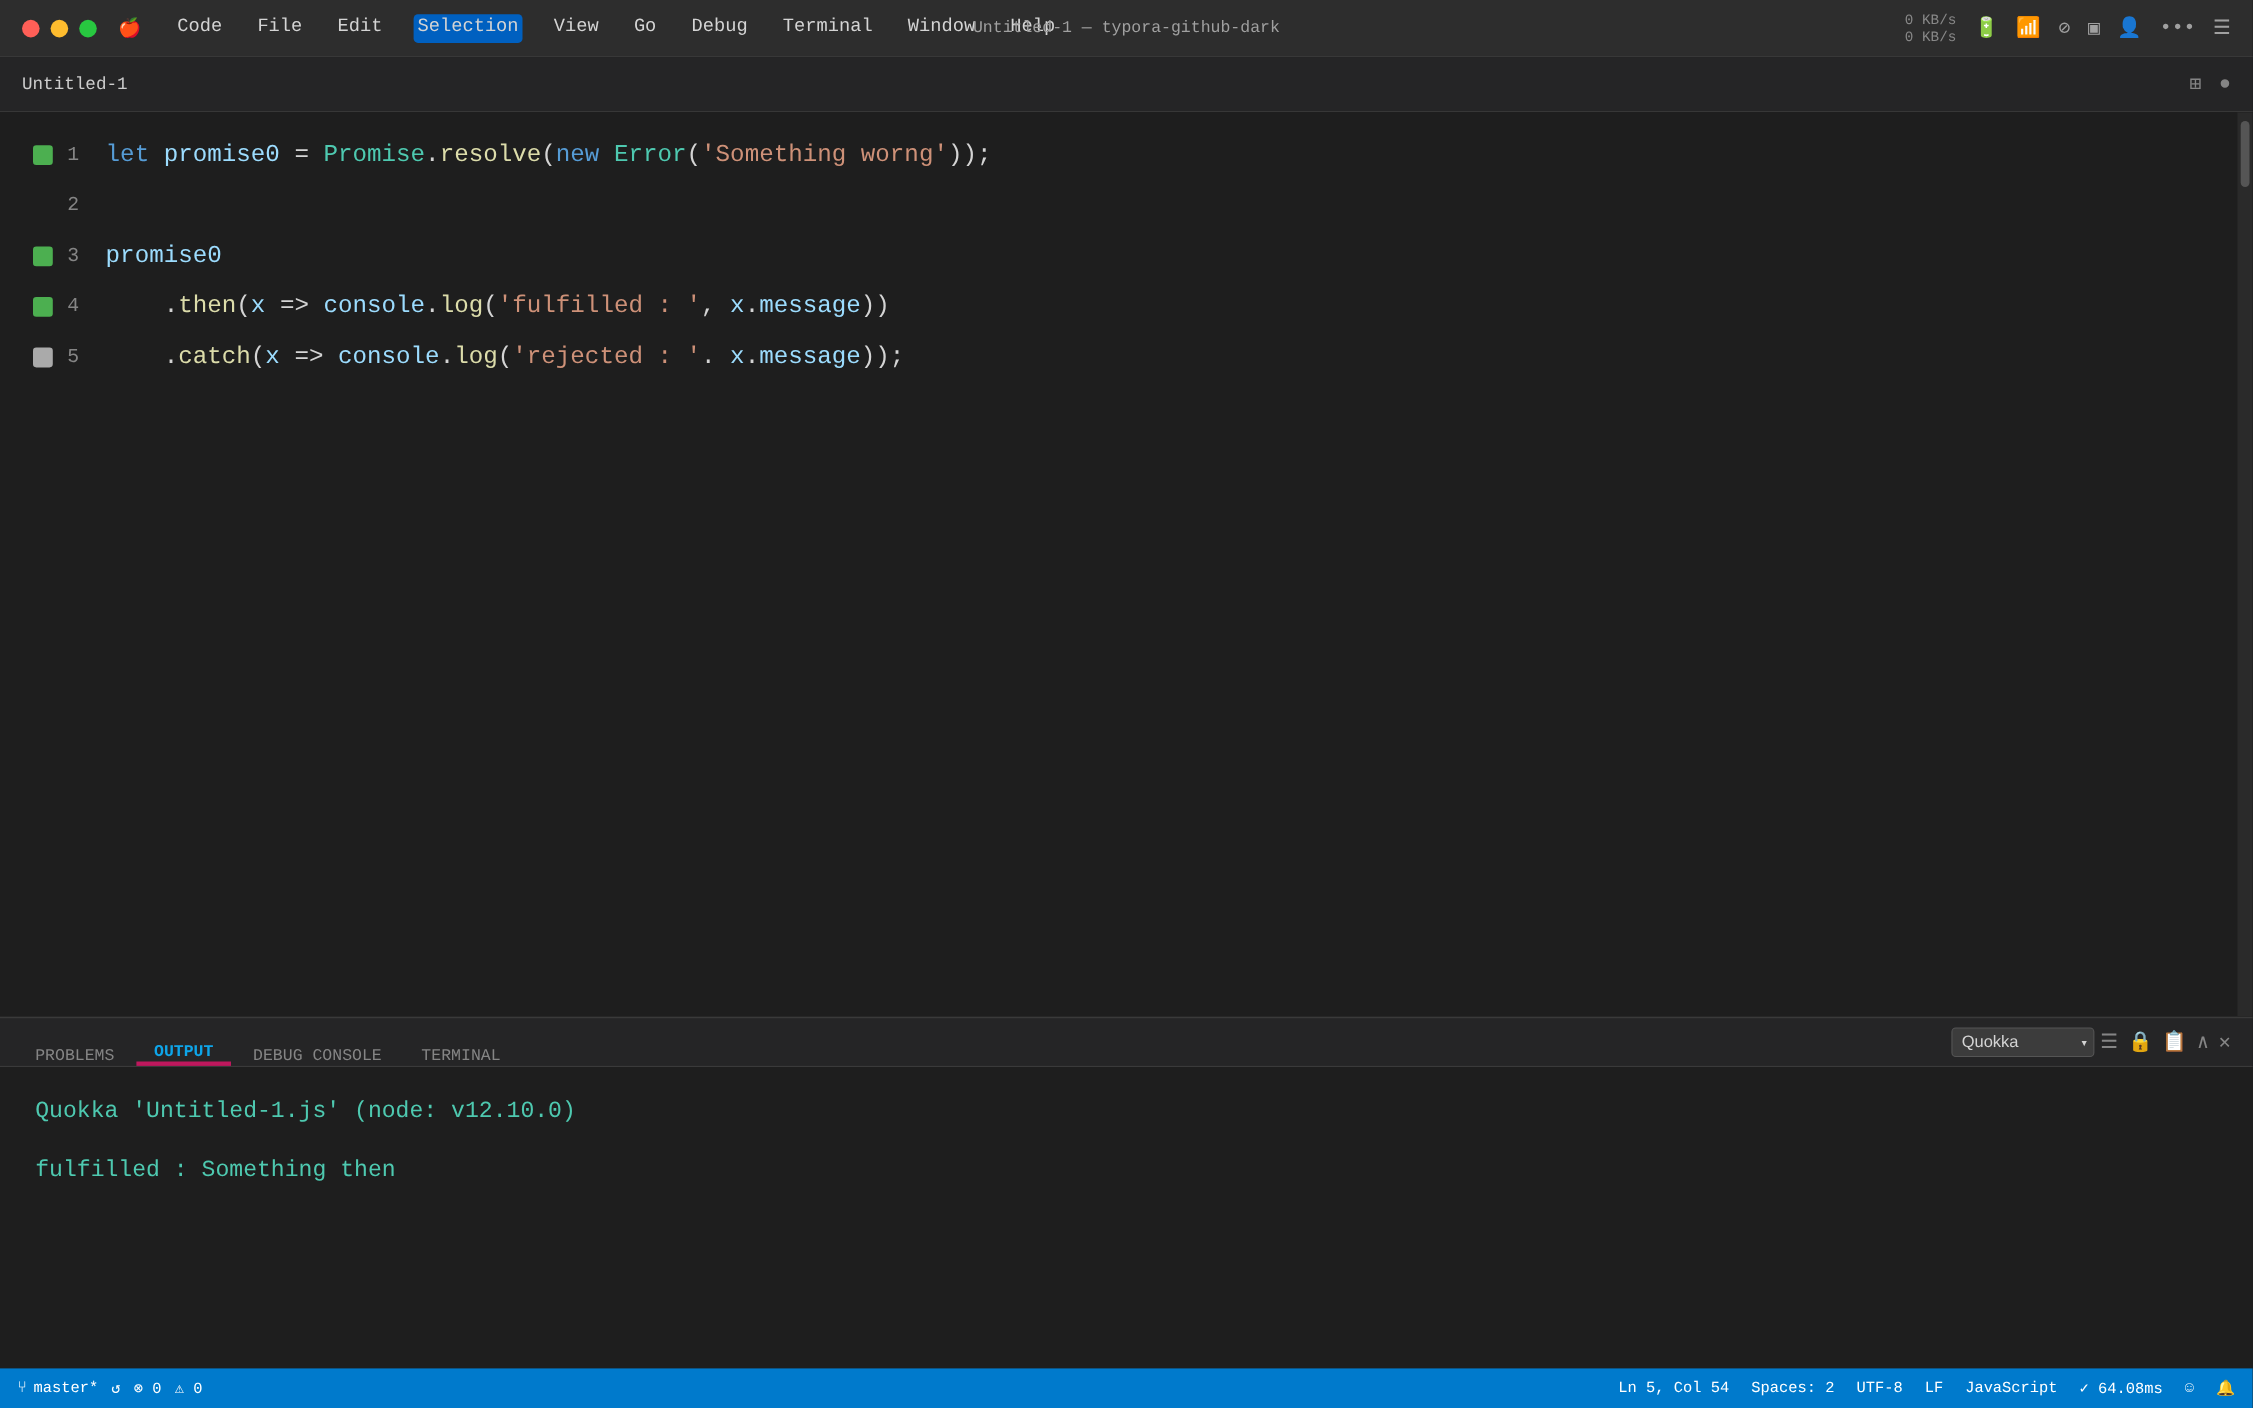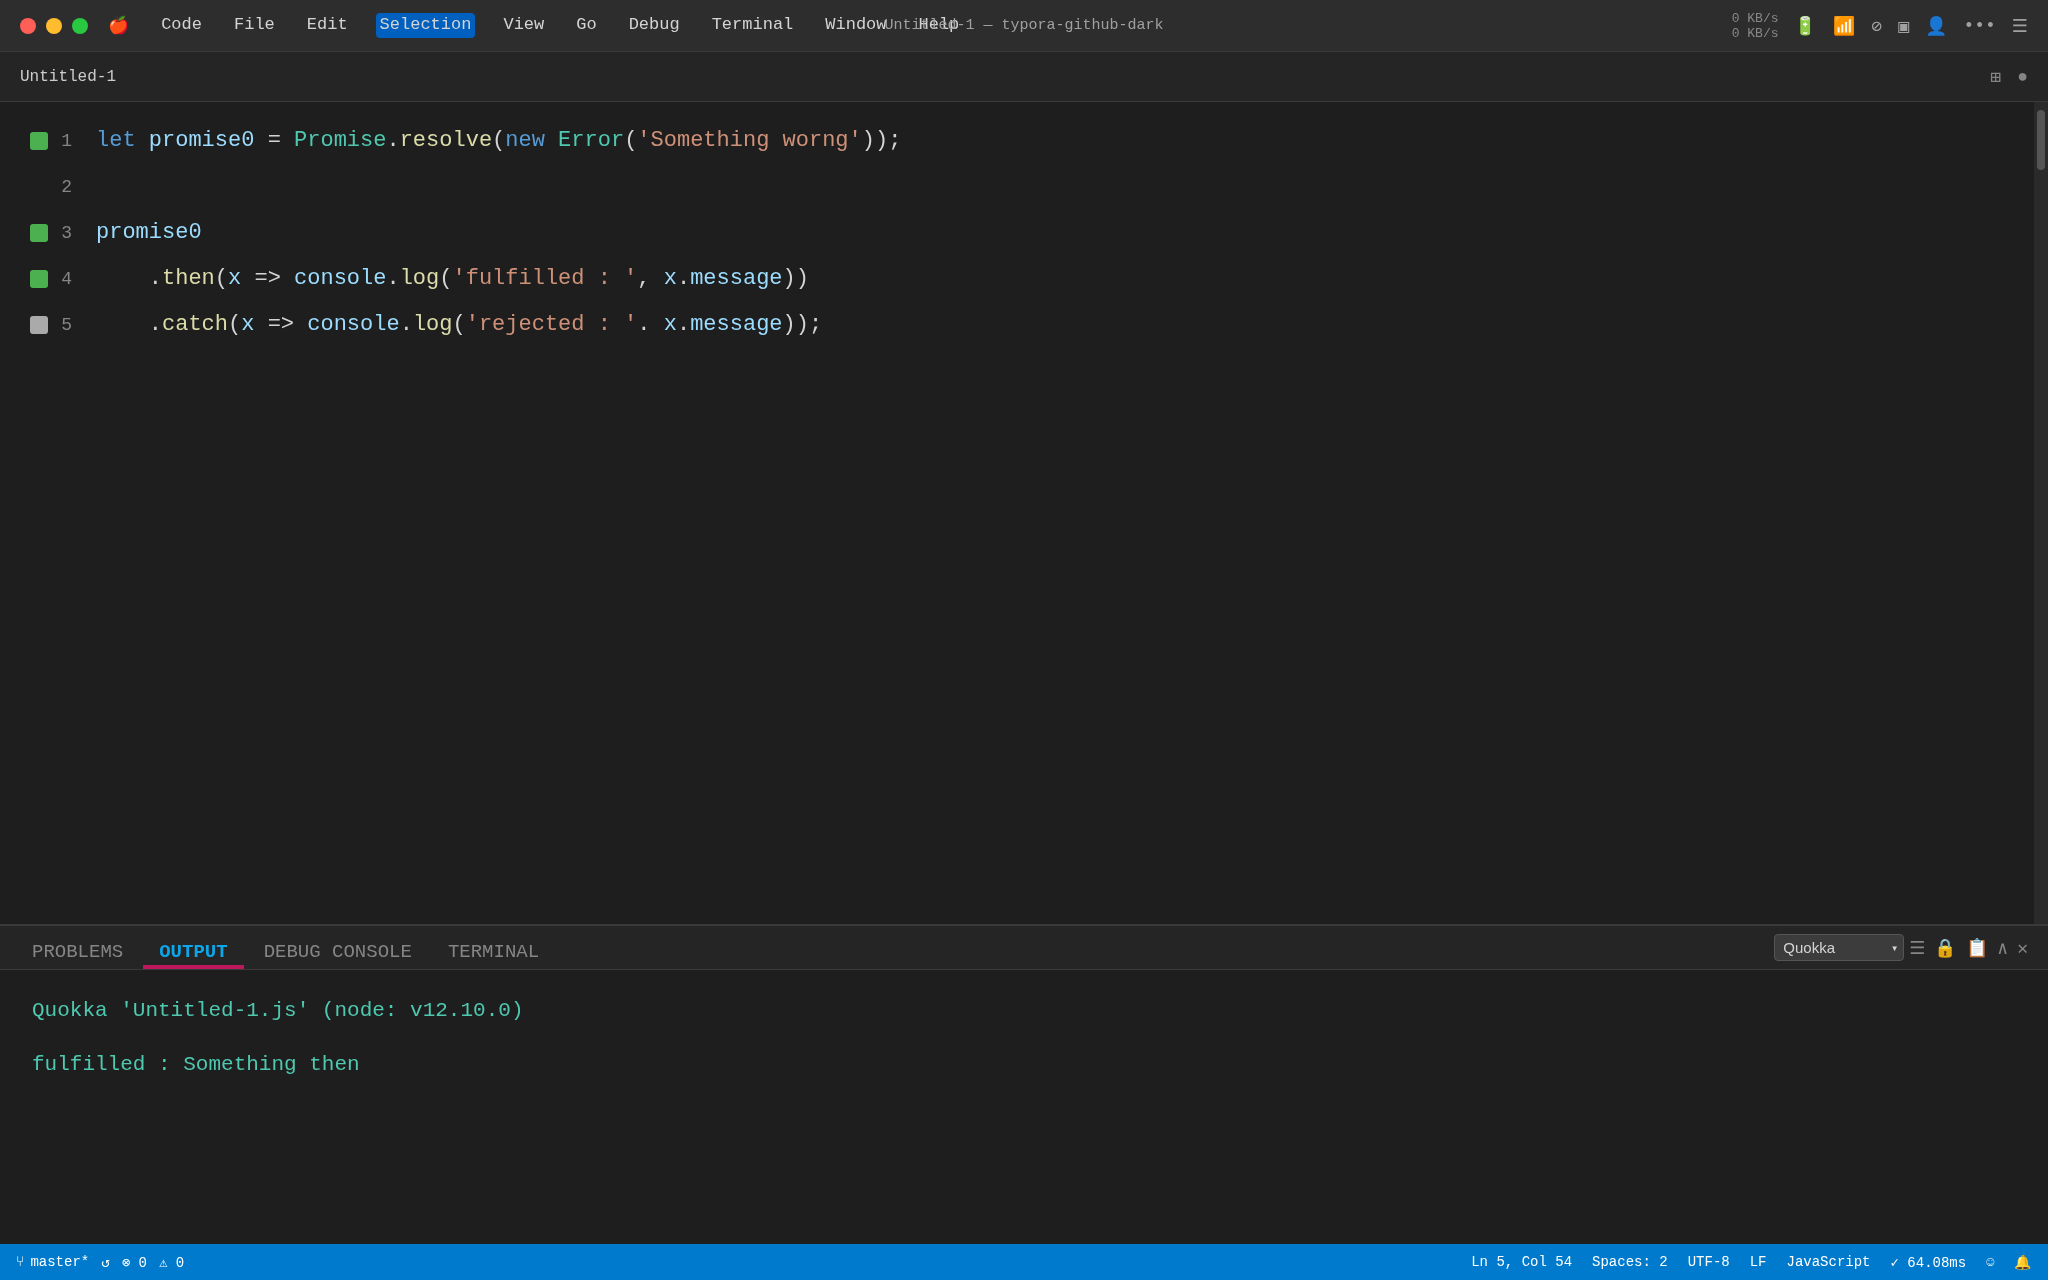--- a/index.html
+++ b/index.html
@@ -199,26 +199,26 @@
       display: flex;
       align-items: center;
       height: 44px;
       background: #252526;
       padding: 0 16px;
       border-bottom: 1px solid #3a3a3a;
       gap: 4px;
     }
 
     .panel-tab {
-      font-size: 19px;
+      font-size: 15px;
       color: #858585;
-      padding: 15px 16px;
+      padding: 0 16px;
       height: 100%;
       display: flex;
-      align-items: flex-start;
+      align-items: flex-end;
       cursor: pointer;
     }
 
     .panel-tab.active {
       color: #0ea5e9;
       border-bottom: 4px solid #be185d;
       font-weight: bold;
     }
 
     .panel-tab-right {

